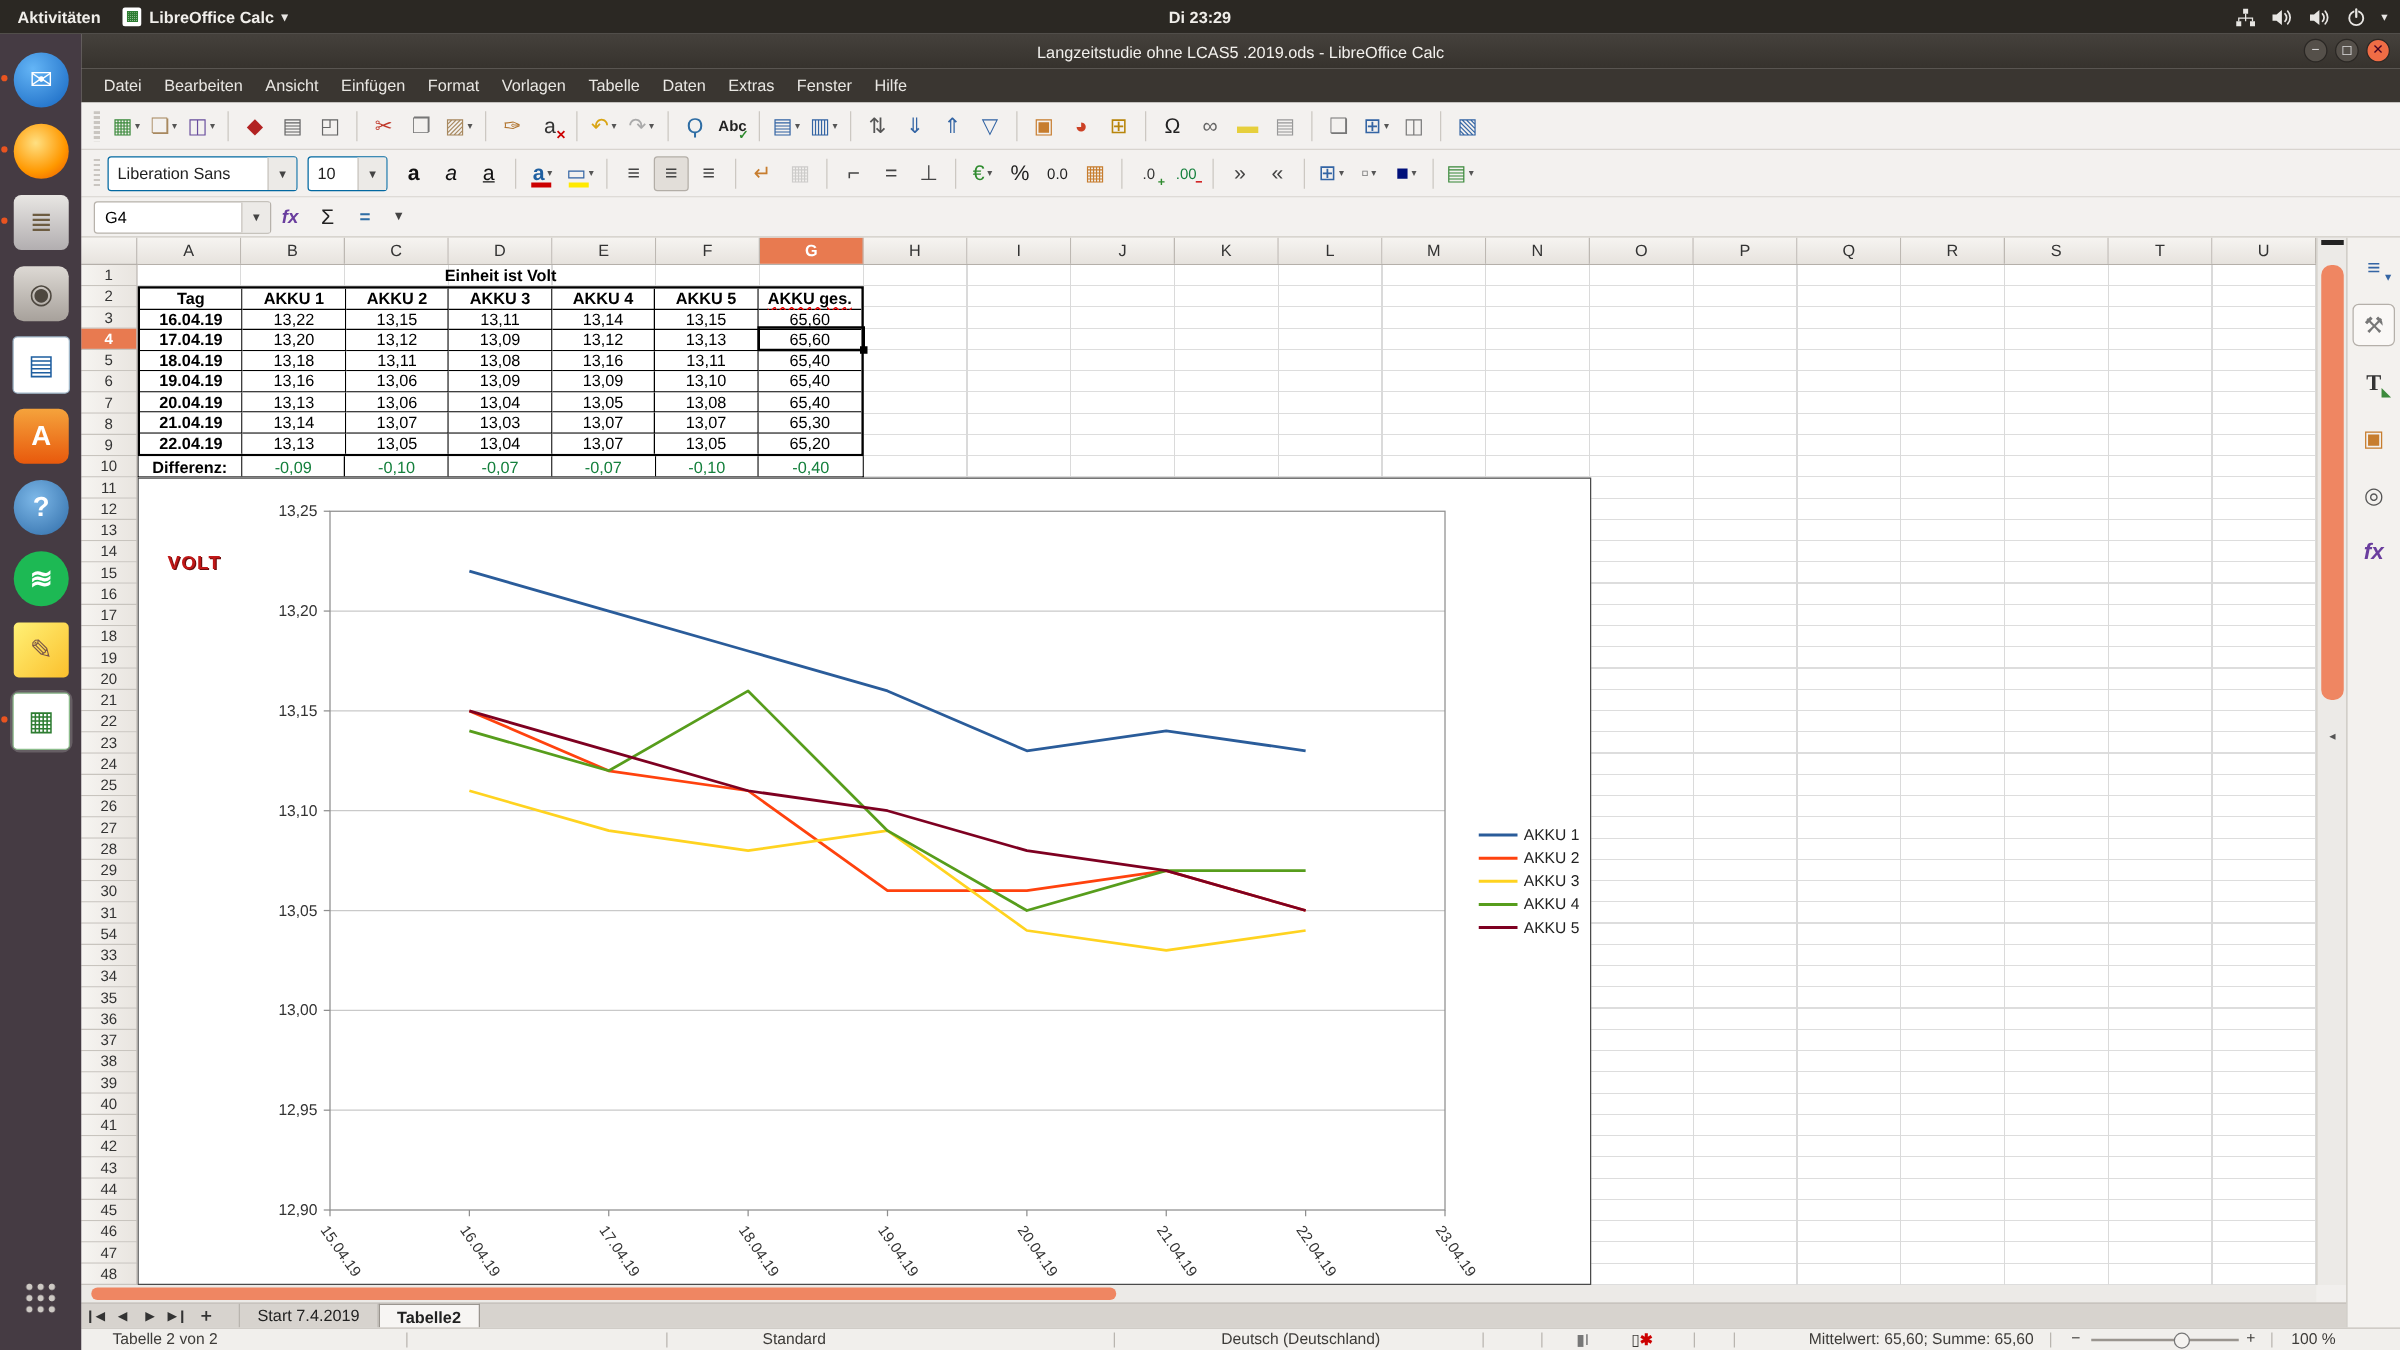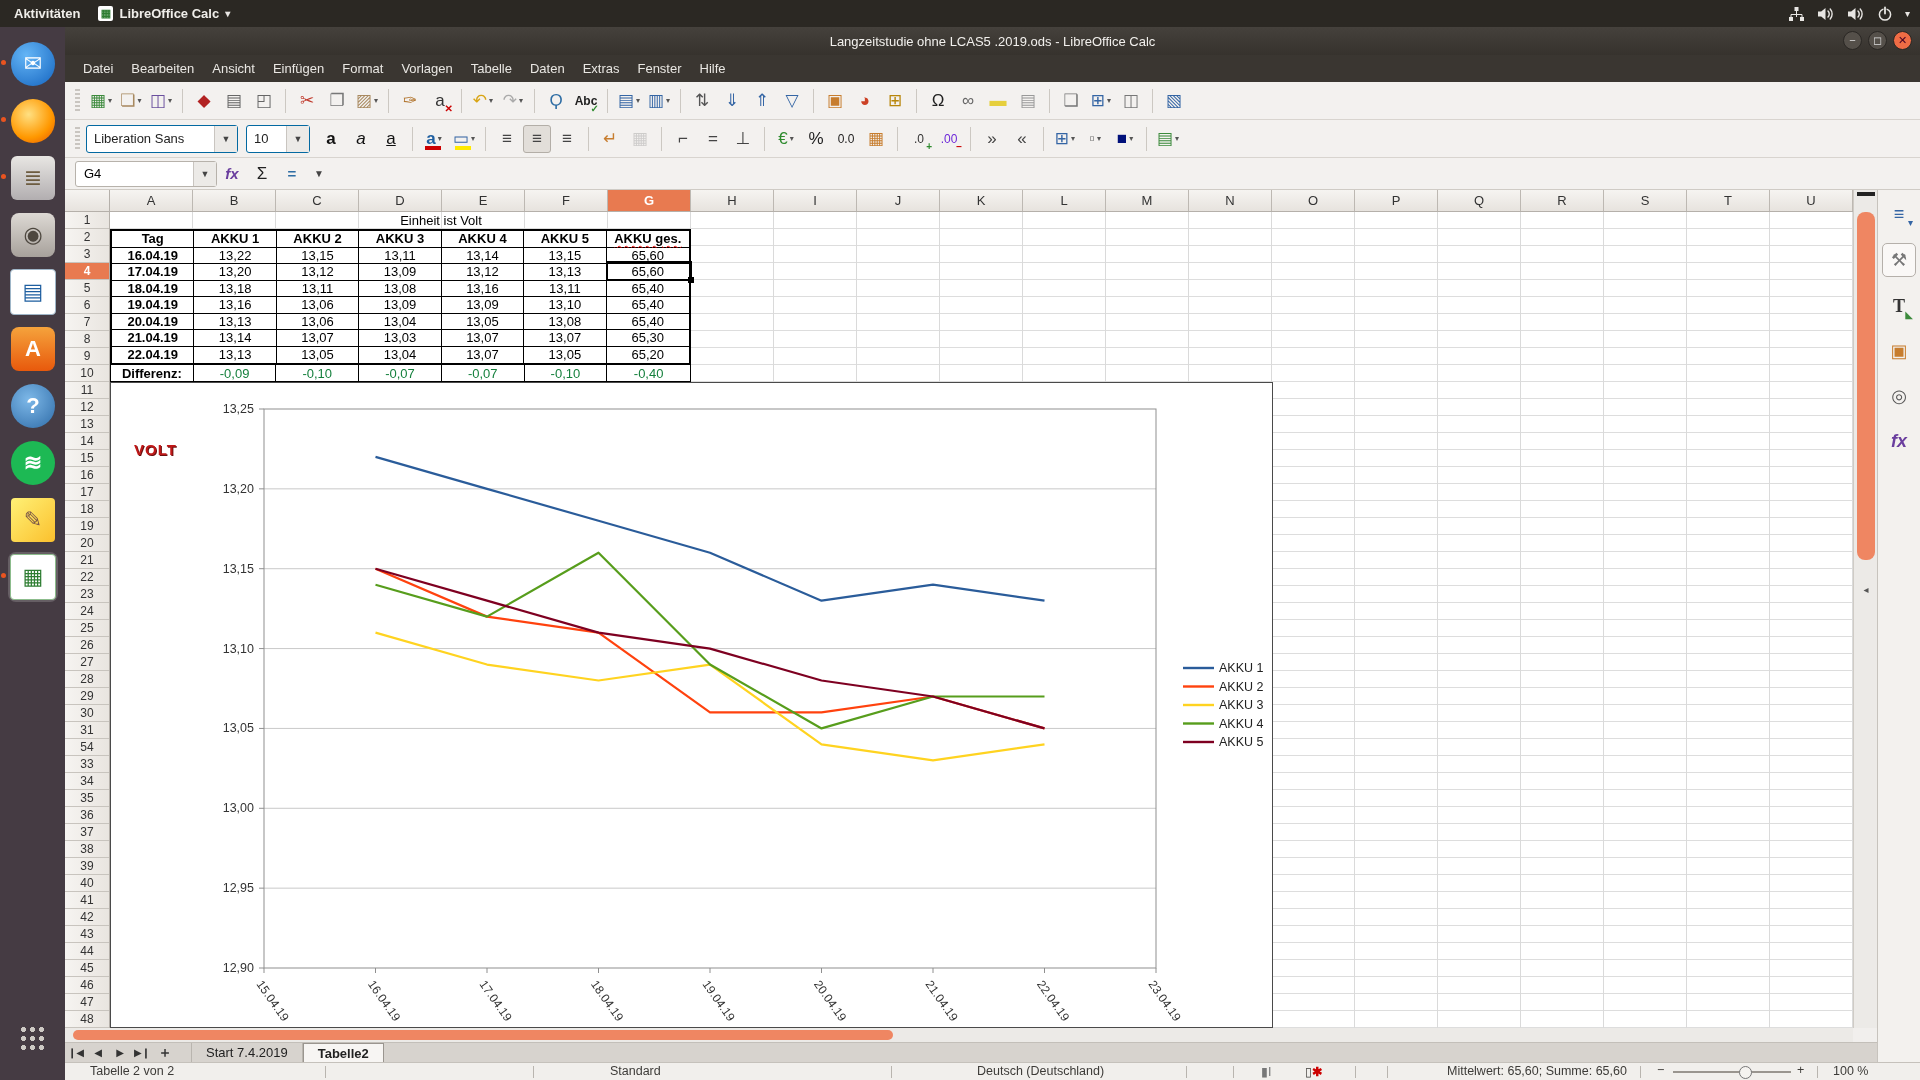--- a/index.html
+++ b/index.html
@@ -74,21 +74,21 @@
         font-size:13px;color:#333;display:flex;align-items:center;justify-content:center;}
   .colh.sel{background:#e87a50;color:#fff;font-weight:bold;}
   .rowhdrs{position:absolute;left:65px;top:212px;width:45px;height:816px;z-index:20;border-right:1px solid #b5b0aa;box-sizing:border-box;}
   .rowh{height:17px;box-sizing:border-box;border-bottom:1px solid #c8c4be;background:linear-gradient(to right,#f6f4f1,#e9e5e0);
         font-size:12px;color:#333;display:flex;align-items:center;justify-content:center;}
   .rowh.sel{background:#e87a50;color:#fff;font-weight:bold;}
   .grid{position:absolute;left:110px;top:212px;width:1743px;height:816px;background-color:#fff;z-index:1;
         background-image:repeating-linear-gradient(to right,transparent 0 82px,#dadada 82px 83px),
                          repeating-linear-gradient(to bottom,transparent 0 16px,#dddddd 16px 17px);}
   
-  .dtitle{position:absolute;left:110px;top:212px;width:662px;height:17px;text-align:center;font-weight:normal;
+  .dtitle{position:absolute;left:110px;top:212px;width:581px;height:17px;text-align:center;font-weight:bold;
           font-size:13px;line-height:17px;z-index:3;color:#000;}
   .dtable{position:absolute;left:110px;top:229px;width:581px;height:136px;display:grid;
           grid-template-columns:repeat(7,1fr);grid-auto-rows:1fr;border:2px solid #000;box-sizing:border-box;z-index:3;}
   .dfooter{position:absolute;left:110px;top:365px;width:581px;height:17px;display:grid;grid-template-columns:repeat(7,1fr);
            border:1px solid #000;border-top:none;box-sizing:border-box;z-index:3;}
   .c{background:#fff;border-right:1px solid #000;border-bottom:1px solid #000;box-sizing:border-box;
      font-size:13px;display:flex;align-items:center;justify-content:center;color:#000;line-height:1;}
   .c.noR{border-right:none;} .c.noB{border-bottom:none;}
   .c.hdr,.c.date{font-weight:bold;}
   .c .wavy{text-decoration:underline wavy #e00 1px;text-underline-offset:2px;}
@@ -136,20 +136,21 @@
 
   <div class="top-panel">
     <div class="tp-left">
       <span class="tp-activities">Aktivitäten</span>
       <span class="tp-app">
         <span class="tp-appicon">▦</span>
         <span>LibreOffice Calc</span>
         <span class="tp-chevron">▾</span>
       </span>
     </div>
+    <div class="tp-clock">Di 23:29</div>
     <div class="tp-right" id="tp-right">
         <span style="display: flex; align-items: center;">
           <svg width="17" height="16" viewBox="0 0 17 16">
             <rect x="6.5" y="1" width="4" height="4" fill="#e8e6e3"></rect>
             <rect x="1" y="11" width="4" height="4" fill="#e8e6e3"></rect>
             <rect x="12" y="11" width="4" height="4" fill="#e8e6e3"></rect>
             <path d="M8.5 5v3M3 11V8.5h11V11M8.5 8v3" stroke="#e8e6e3" fill="none"></path>
           </svg>
         </span>
         <span style="display: flex; align-items: center;">
@@ -427,21 +428,21 @@
       </div>
       <div class="tbi">
         <span style="color: rgb(199, 125, 46);">▦</span>
       </div>
       <div class="tbsep"></div>
       <div class="tbi">
         <span style="color: rgb(51, 51, 51); font-size: 12px;">.0</span>
         <span class="badge" style="color: rgb(46, 139, 46);">+</span>
       </div>
       <div class="tbi">
-        <span style="color: #6d28d9; font-size: 12px;">.00</span>
+        <span style="color: #15803d; font-size: 12px;">.00</span>
         <span class="badge" style="color: rgb(204, 0, 0);">−</span>
       </div>
       <div class="tbsep"></div>
       <div class="tbi">
         <span style="color: rgb(68, 68, 68);">»</span>
       </div>
       <div class="tbi">
         <span style="color: rgb(68, 68, 68);">«</span>
       </div>
       <div class="tbsep"></div>

